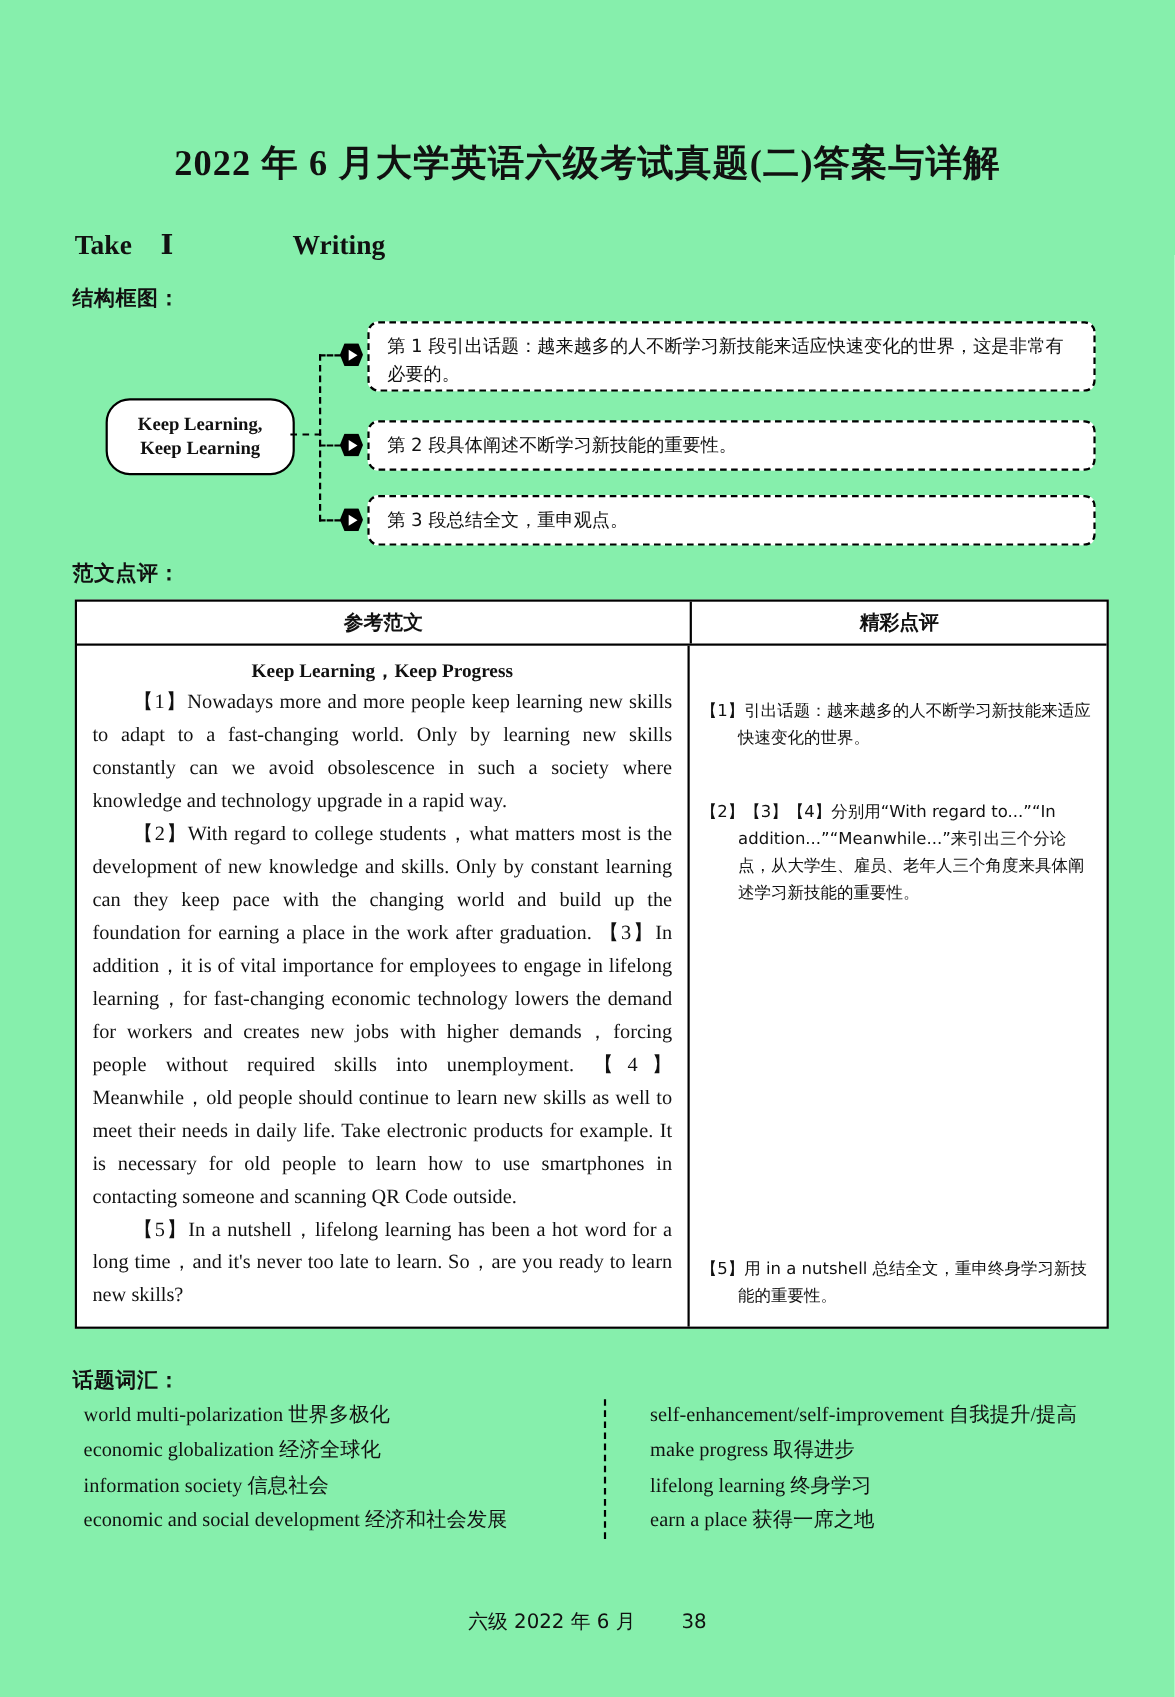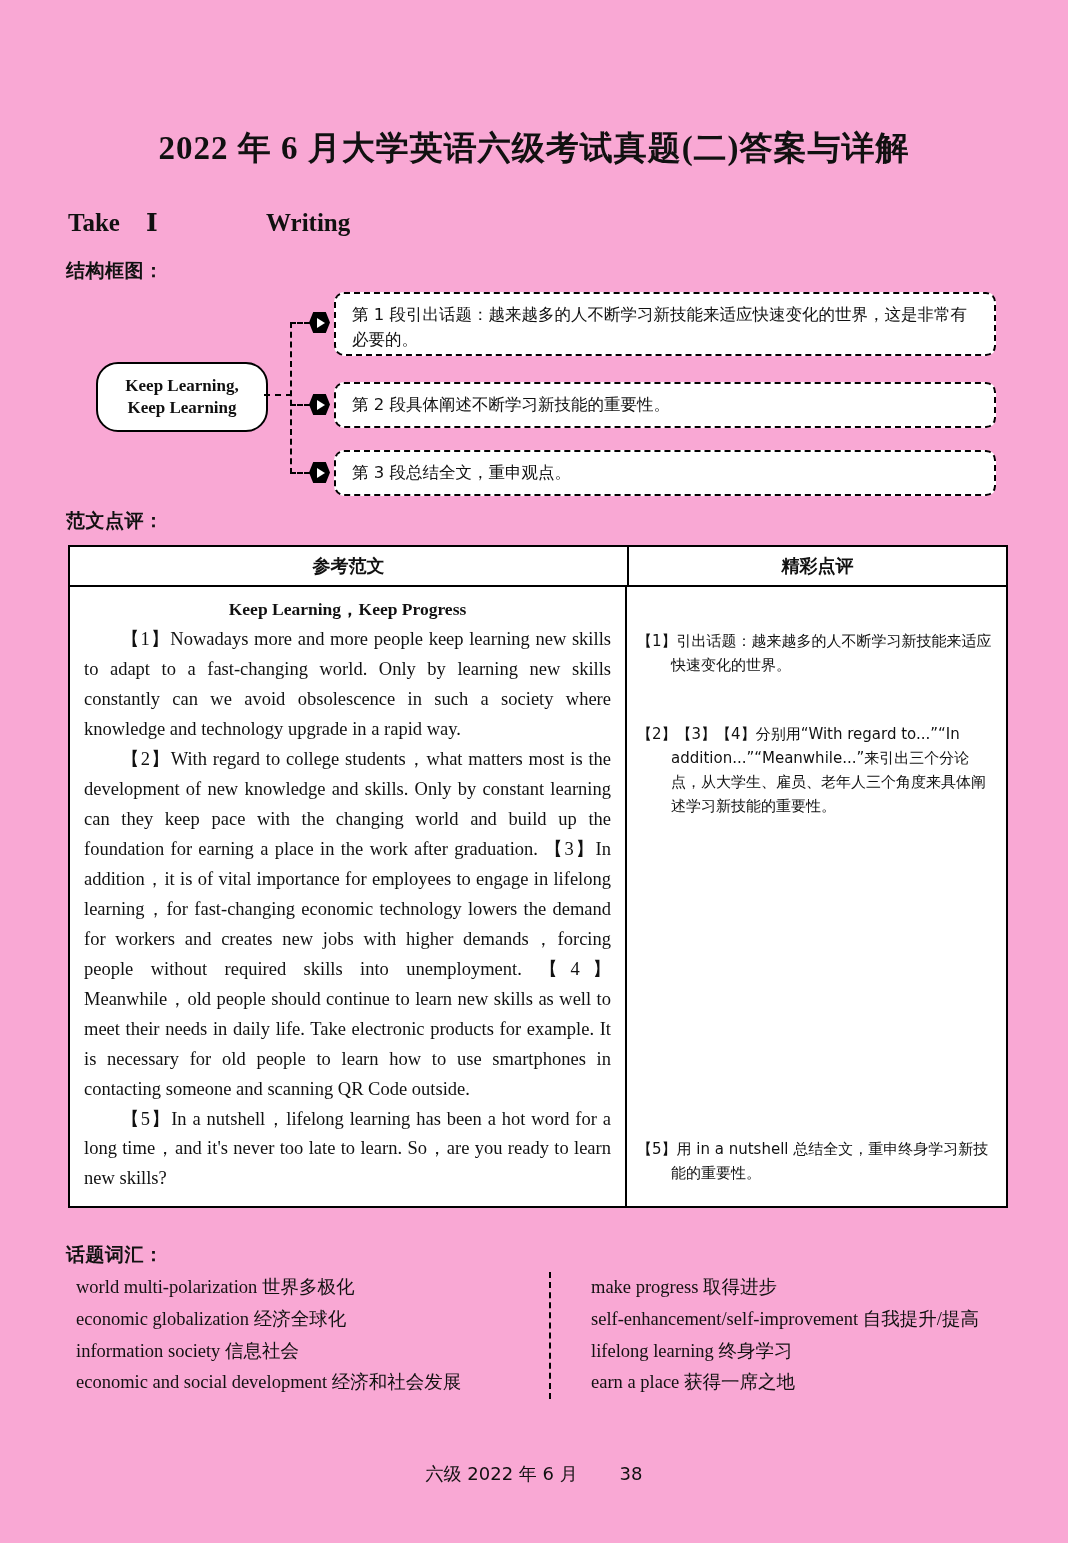--- a/index.html
+++ b/index.html
@@ -4,21 +4,21 @@
 <style>
   html, body {
     margin: 0;
     padding: 0;
     background: #ffffff;
   }
   .page {
     position: relative;
     width: 1068px;
     height: 1543px;
-    background: #f9a8d4;
+    background: #86efac;
     overflow: hidden;
     font-family: "Liberation Serif", "DejaVu Serif", serif;
     color: #111;
   }
 
   
   .doc-title {
     position: absolute;
     top: 104px;
     left: 0;
@@ -160,21 +160,21 @@
     display: flex;
     align-items: center;
     justify-content: center;
     font-weight: bold;
     font-size: 18px;
     font-family: "DejaVu Sans", sans-serif;
   }
   .th-left { width: 557px; border-right: 2px solid #000; }
   .th-right { flex: 1; }
 
-  .table-body { display: flex; }
+  .table-body { display: flex; align-items: center; }
   .col-essay {
     width: 557px;
     border-right: 2px solid #000;
     box-sizing: border-box;
     padding: 8px 14px 12px 14px;
   }
   .col-note {
     flex: 1;
     box-sizing: border-box;
     padding: 8px 10px 12px 10px;
@@ -305,22 +305,22 @@
   <div class="section-label" id="lbl-vocab">话题词汇：</div>
 
   <div class="vocab">
     <div class="vocab-col vocab-col-left">
       <div class="vocab-item">world multi-polarization 世界多极化</div>
       <div class="vocab-item">economic globalization 经济全球化</div>
       <div class="vocab-item">information society 信息社会</div>
       <div class="vocab-item">economic and social development 经济和社会发展</div>
     </div>
     <div class="vocab-col vocab-col-right">
+      <div class="vocab-item">self-enhancement/self-improvement 自我提升/提高</div>
       <div class="vocab-item">make progress 取得进步</div>
-      <div class="vocab-item">self-enhancement/self-improvement 自我提升/提高</div>
       <div class="vocab-item">lifelong learning 终身学习</div>
       <div class="vocab-item">earn a place 获得一席之地</div>
     </div>
   </div>
 
   <div class="footer">
     <span>六级 2022 年 6 月</span>
     <span class="footer-page">38</span>
   </div>
 

